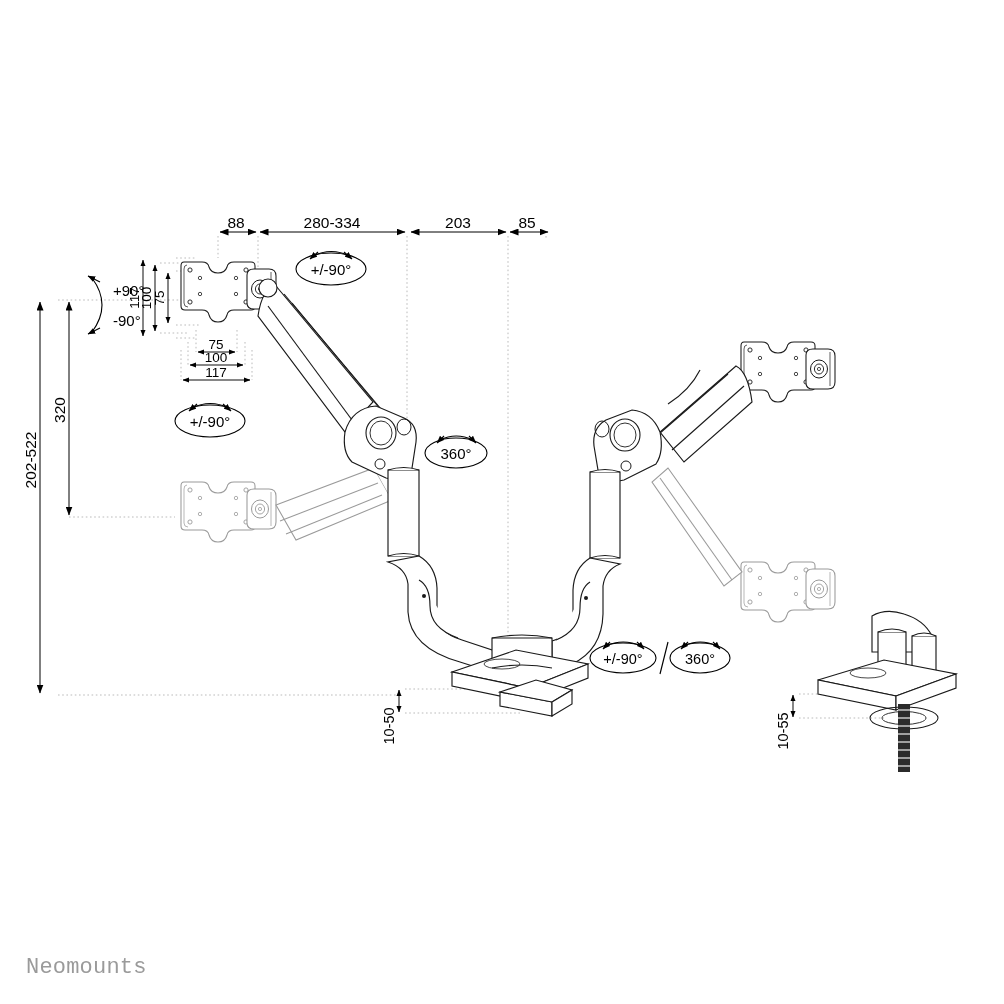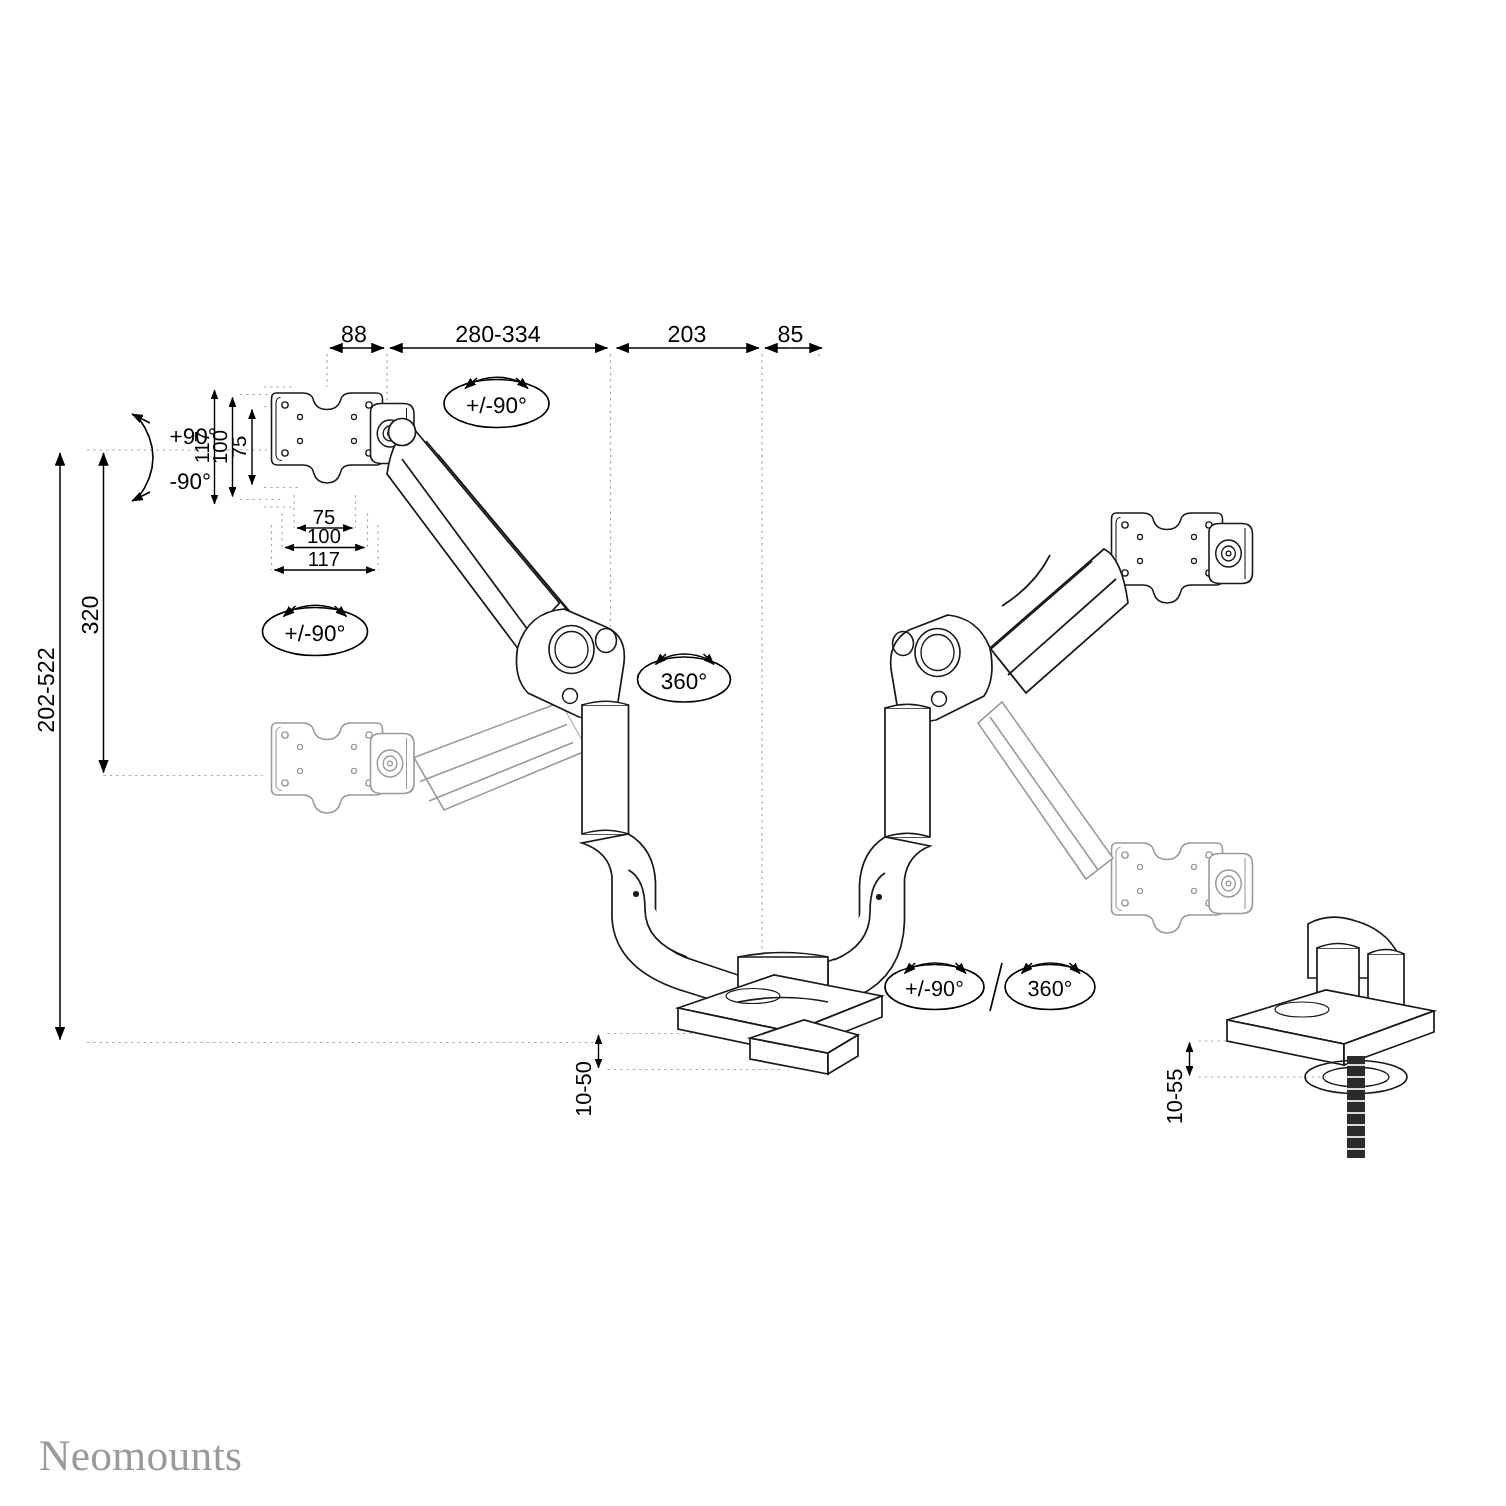--- a/index.html
+++ b/index.html
@@ -1,22 +1,22 @@
 <!DOCTYPE html>
 <html><head>
 <meta charset="utf-8">
 <style>
   html,body{margin:0;padding:0;background:#ffffff;}
   body{width:1004px;height:1004px;font-family:"Liberation Sans",sans-serif;overflow:hidden;}
   #stage{position:relative;width:920px;height:1004px;background:#fff;}
   svg{display:block;}
   .brand{
     position:absolute;left:26px;top:955px;
-    font-family:Liberation Serif, serif;
-    font-size:29px;color:#9a9a9a;letter-spacing:.2px;font-weight:400;
+    font-family:Liberation Mono, monospace;
+    font-size:22px;color:#9a9a9a;letter-spacing:.2px;font-weight:400;
   }
 </style>
 </head>
 <body>
 
 <div id="stage">
 
 <svg width="1004" height="1004" viewBox="0 0 1004 1004">
   <defs>
     <marker id="ar" markerWidth="9" markerHeight="7" refX="8.5" refY="3.5" orient="auto">

